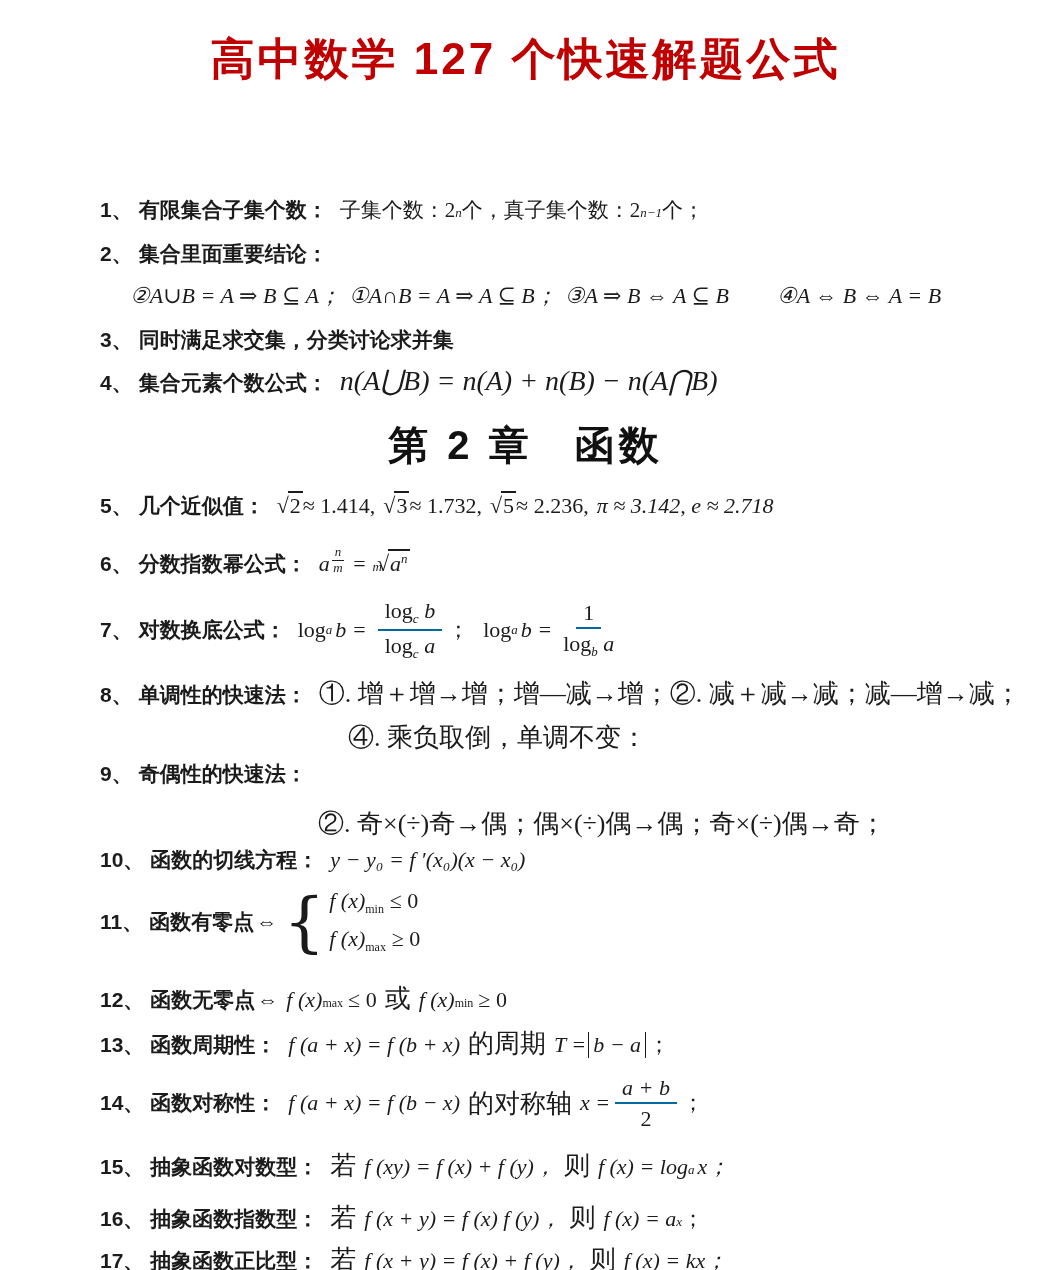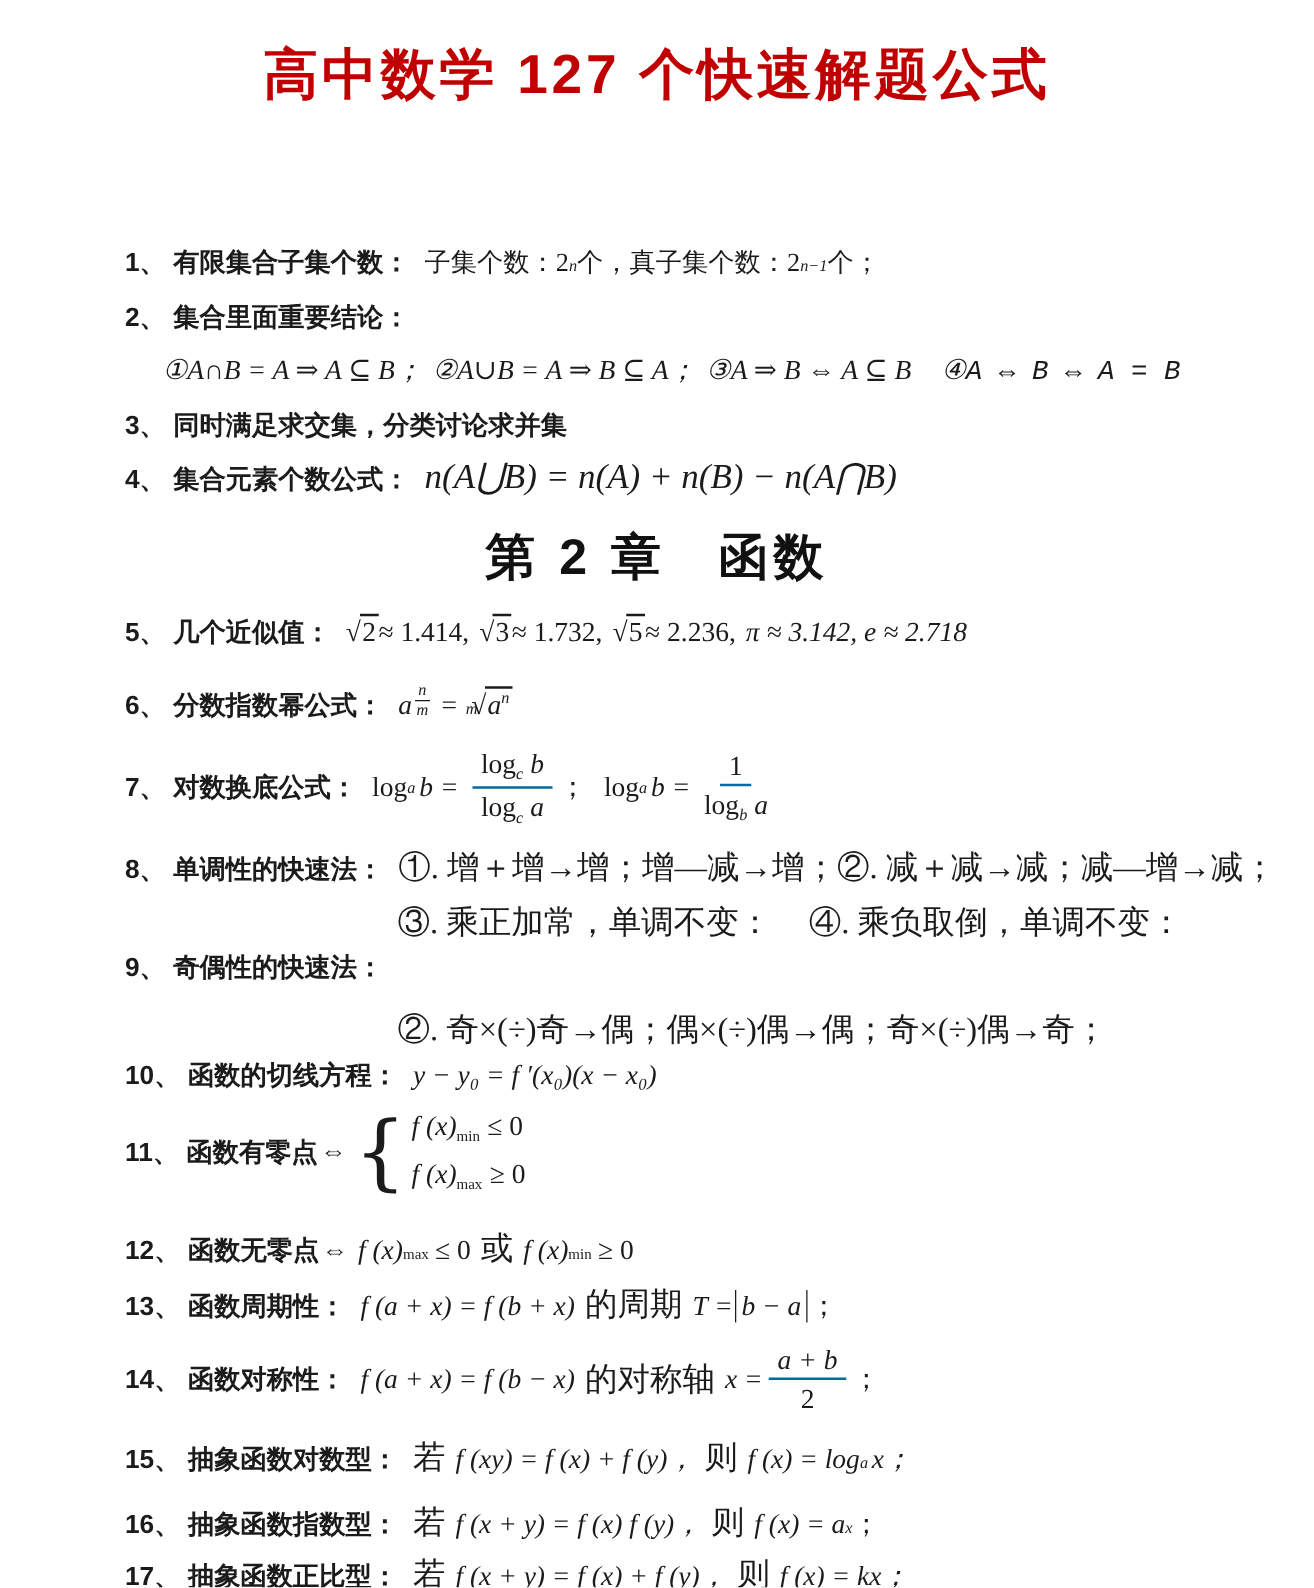--- a/index.html
+++ b/index.html
@@ -31,21 +31,21 @@
   .label { font-weight:bold; margin-right:12px; }
   .math  { font-family:"Liberation Serif","DejaVu Serif",serif; font-style:italic;  font-size:22px; }
   .mathu { font-family:"Liberation Serif","DejaVu Serif",serif; font-style:normal; font-size:22px; }
   .big { font-size:28px; }
   .fsong { font-family:"Liberation Serif","DejaVu Serif",serif; font-weight:normal; font-size:21px; }
   .ct { font-family:"Liberation Serif","DejaVu Serif",serif; font-style:normal; font-size:26px; margin:0 8px; }
   .eq { margin:0 7px; }
   sup.small, sub.small { font-size:13px; font-family:"Liberation Serif","DejaVu Serif",serif; font-style:italic; }
   sub.mm { font-size:12px; font-family:"Liberation Serif","DejaVu Serif",serif; font-style:normal; }
   .seg { margin-right:8px; }
-  .gap40 { margin-left:24px;font-family:Liberation Mono, monospace; }
+  .gap40 { margin-left:48px; }
   .gap60 { margin-left:30px; }
   
   .frac { display:inline-flex; flex-direction:column; align-items:center; line-height:1.15; margin:0 5px; vertical-align:middle; }
   .frac .fn { border-bottom:2px solid #0369a1; padding:0 7px 2px; }
   .frac .fd { padding-top:2px; }
   
   .supfrac { display:inline-flex; flex-direction:column; align-items:center; line-height:1.05; font-size:13px; transform:translateY(-15px); margin:0 2px; }
   .supfrac .sfn { border-bottom:1.5px solid #1b1b1b; padding:0 3px 1px; }
   
   .sqrt { white-space:nowrap; }
@@ -73,22 +73,22 @@
     <span class="fsong">个，真子集个数：2</span>
       <sup class="small">n−1</sup>
     <span class="fsong">个；</span>
   </div>
 
   <div class="item" style="top:240px">
     <span class="no">2、</span>
     <span class="label">集合里面重要结论：</span>
   </div>
   <div class="item cont" style="top:281px">
+    <span class="math seg">②A∪B = A ⇒ B ⊆ A；</span>
     <span class="math seg">①A∩B = A ⇒ A ⊆ B；</span>
-    <span class="math seg">②A∪B = A ⇒ B ⊆ A；</span>
     <span class="math">③A ⇒ B ⇔ A ⊆ B</span>
     <span class="math gap40">④A ⇔ B ⇔ A = B</span>
   </div>
 
   <div class="item" style="top:326px">
     <span class="no">3、</span>
     <span class="label">同时满足求交集，分类讨论求并集</span>
   </div>
 
   <div class="item" style="top:364px">
@@ -147,21 +147,20 @@
       <span class="fd"><span>log</span><sub class="small">b</sub> <span class="math">a</span></span>
     </span>
   </div>
 
   <div class="item" style="top:676px">
     <span class="no">8、</span>
     <span class="label">单调性的快速法：</span>
     <span class="ct" style="margin:0">①. 增＋增→增；增—减→增；②. 减＋减→减；减—增→减；</span>
   </div>
   <div class="item cont2" style="top:720px">
-    <span class="ct" style="margin:0">③. 乘正加常，单调不变：</span>
     <span class="ct gap60" style="margin-right:0">④. 乘负取倒，单调不变：</span>
   </div>
 
   <div class="item" style="top:760px">
     <span class="no">9、</span>
     <span class="label">奇偶性的快速法：</span>
   </div>
   <div class="item cont2" style="top:806px">
     <span class="ct" style="margin:0">②. 奇×(÷)奇→偶；偶×(÷)偶→偶；奇×(÷)偶→奇；</span>
   </div>

